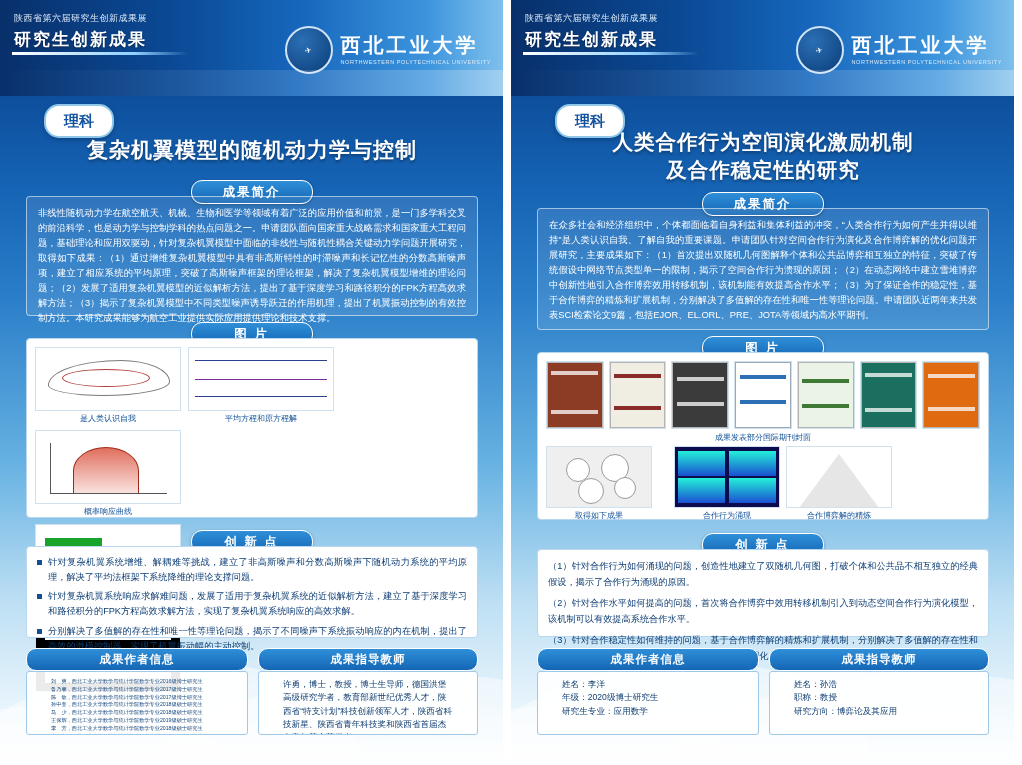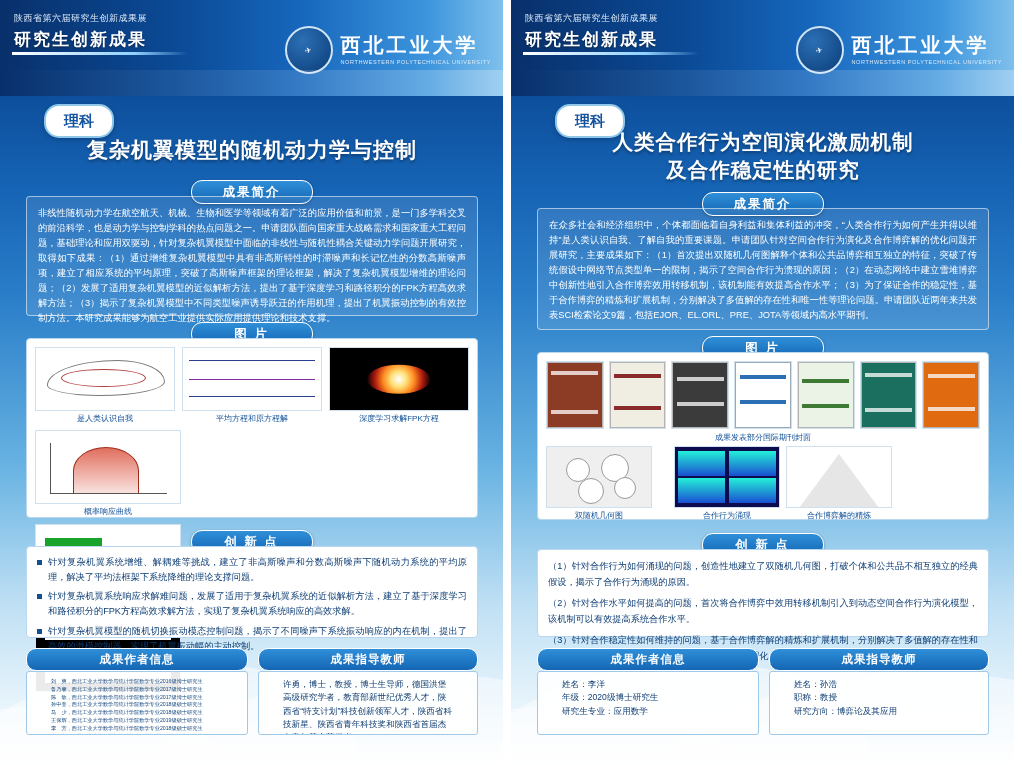--- a/index.html
+++ b/index.html
@@ -152,26 +152,20 @@
         <div style="width:146px;">
           <div class="imgcell" style="height:64px;">
             <div class="fig fig-sig">
               <div class="ln" style="top:20%"></div>
                 <div class="ln" style="top:50%;background:#7a2ba0"></div>
                 <div class="ln" style="top:78%;background:#2b3f8f"></div>
             </div>
           </div>
           <div class="capt">平均方程和原方程解</div>
         </div>
-        <div style="width:146px;">
-          <div class="imgcell" style="height:64px;">
-            <div class="fig fig-heat"></div>
-          </div>
-          <div class="capt">深度学习求解FPK方程</div>
-        </div>
       </div>
       <div class="imgrow" style="margin-top:6px;flex-direction:column;">
         <div style="width:146px;">
           <div class="imgcell" style="height:74px;">
             <div class="fig fig-curve">
                 <div class="hump"></div>
               </div>
           </div>
           <div class="capt">概率响应曲线</div>
         </div>
@@ -196,21 +190,21 @@
           <div class="capt">随机切换行为</div>
         </div>
       </div>
     </div>
 
     <div class="secthead" style="top:530px;">创 新 点</div>
     <div class="panel whitepanel" style="left:26px;top:546px;width:452px;height:92px;padding:8px 10px;box-sizing:border-box;">
       <div class="bulletlist">
         <div>针对复杂机翼系统增维、解耦难等挑战，建立了非高斯噪声和分数高斯噪声下随机动力系统的平均原理，解决了平均法框架下系统降维的理论支撑问题。</div>
         <div>针对复杂机翼系统响应求解难问题，发展了适用于复杂机翼系统的近似解析方法，建立了基于深度学习和路径积分的FPK方程高效求解方法，实现了复杂机翼系统响应的高效求解。</div>
-        <div>针对复杂机翼模型的随机切换振动模态控制问题，揭示了不同噪声下系统振动响应的内在机制，提出了高效的滑模控制器，实现了机翼振动幅的主动控制。</div>
+        <div>分别解决了多值解的存在性和唯一性等理论问题，揭示了不同噪声下系统振动响应的内在机制，提出了高效的滑模控制器，实现了机翼振动幅的主动控制。</div>
       </div>
     </div>
 
     <div class="footcol" style="left:26px;top:648px;width:222px;">
       <div class="foothead">成果作者信息</div>
       <div class="footbox tinyname" style="height:64px;overflow:hidden;">
         <div>刘　爽，西北工业大学数学与统计学院数学专业2016级博士研究生</div>
         <div>鲁乃馨，西北工业大学数学与统计学院数学专业2017级博士研究生</div>
         <div>陈　敏，西北工业大学数学与统计学院数学专业2017级博士研究生</div>
         <div>孙中奎，西北工业大学数学与统计学院数学专业2018级硕士研究生</div>
@@ -314,21 +308,21 @@
       <div class="imgrow" style="margin-top:3px;gap:6px;">
         <div style="width:106px;">
           <div class="imgcell" style="height:62px;">
             <div class="fig fig-gray">
               <div class="dot" style="left:18%;top:18%;width:22px;height:22px;"></div>
               <div class="dot" style="left:52%;top:12%;width:26px;height:26px;"></div>
               <div class="dot" style="left:30%;top:52%;width:24px;height:24px;"></div>
               <div class="dot" style="left:64%;top:50%;width:20px;height:20px;"></div>
             </div>
           </div>
-          <div class="capt">双随机几何图</div>
+          <div class="capt">取得如下成果</div>
         </div>
         <div style="width:106px;padding-left:16px;">
           <div class="imgcell" style="height:62px;">
             <div class="fig fig-blue">
               <div class="q" style="left:3%;top:6%;width:45%;height:42%;"></div>
               <div class="q" style="left:52%;top:6%;width:45%;height:42%;"></div>
               <div class="q" style="left:3%;top:52%;width:45%;height:42%;"></div>
               <div class="q" style="left:52%;top:52%;width:45%;height:42%;"></div>
             </div>
           </div>

